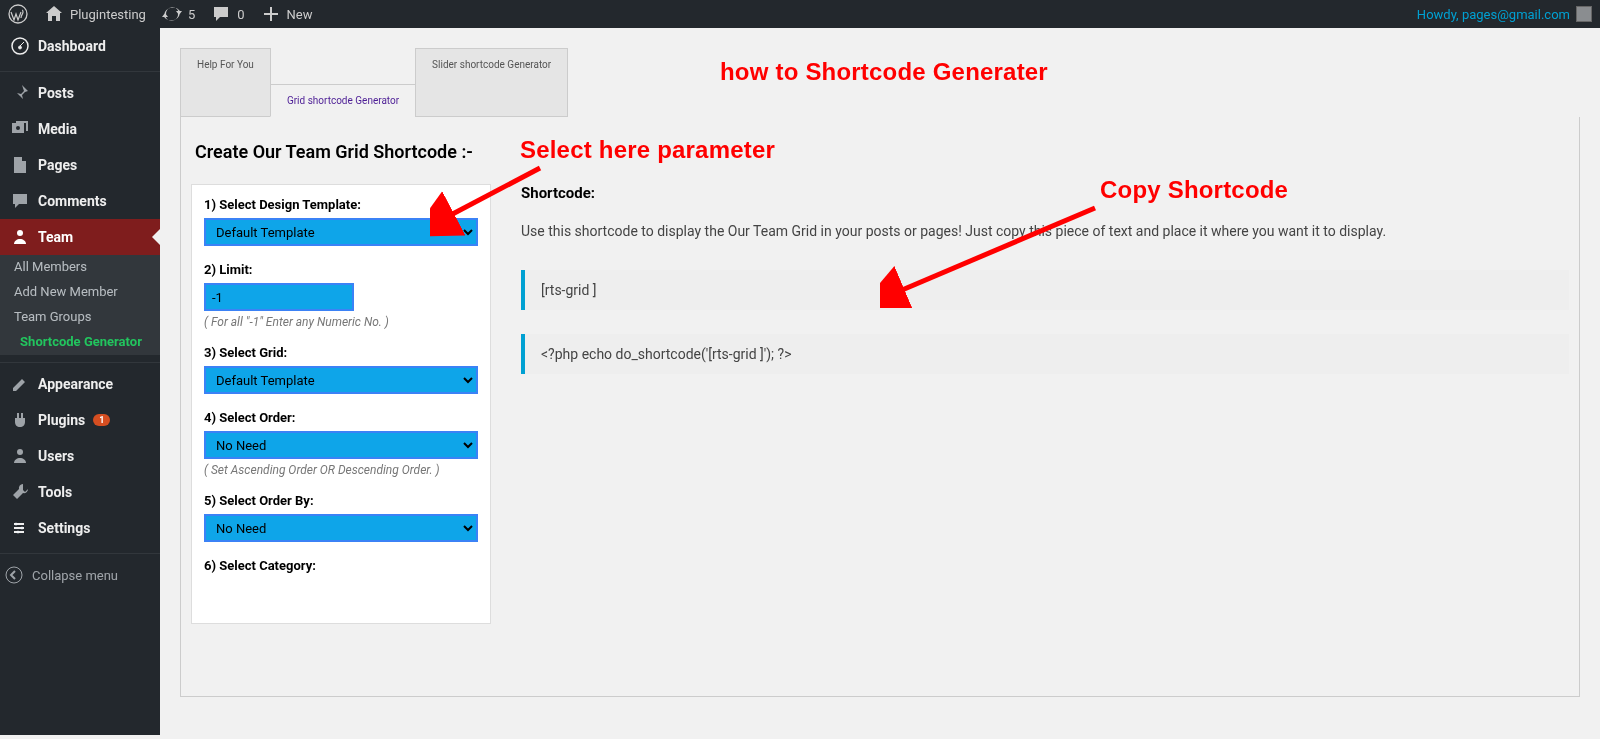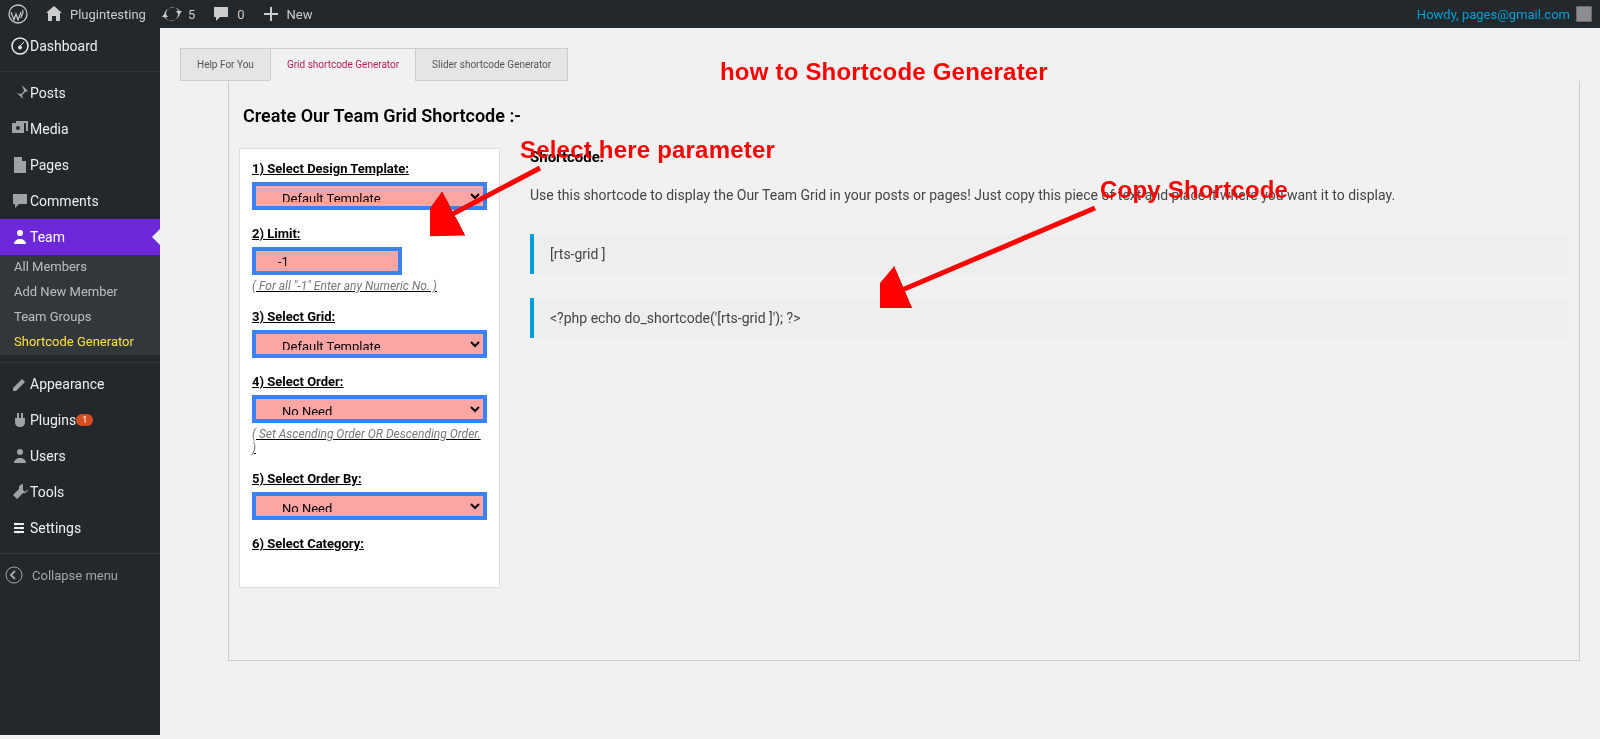--- a/index.html
+++ b/index.html
@@ -10,52 +10,52 @@
 .adminbar-left, .adminbar-right { display: flex; align-items: center; height: 100%; }
 .adminbar-item { display: flex; align-items: center; gap: 6px; padding: 0 8px; height: 100%; cursor: pointer; }
 .adminbar-right .greeting { color: #00a0d2; }
 .avatar { width: 16px; height: 16px; background: #8a8d90; border: 1px solid #666; }
 
 
 .wrap { display: flex; height: calc(100vh - 32px); }
 
 
 .sidebar { width: 160px; background: #23282d; color: #eee; font-size: 14px; }
-.menu-item { display: flex; align-items: center; padding: 8px 10px; cursor: pointer; color: #eee; }
-.menu-item.current { background: #6d28d9; color: #fff; position: relative; }
+.menu-item { display: flex; align-items: center; gap: 8px; padding: 8px 10px; cursor: pointer; color: #eee; font-weight: bold; }
+.menu-item.current { background: #7f1d1d; color: #fff; position: relative; }
 .menu-item.current::after { content: ""; position: absolute; right: 0; top: 50%; transform: translateY(-50%); border: 8px solid transparent; border-right-color: #f1f1f1; }
 .menu-icon { width: 20px; height: 20px; fill: rgba(240,245,250,.6); flex-shrink: 0; }
 .menu-item.current .menu-icon { fill: #fff; }
 .submenu { background: #32373c; }
 .submenu-item { padding: 4px 12px 6px 14px; font-size: 13px; color: rgba(240,245,250,.7); cursor: pointer; }
-.submenu-item.current { color: #fde047; font-weight: 400; }
+.submenu-item.current { color: #22c55e; font-weight: 700; text-align: center; }
 .upd-badge { background: #d54e21; color: #fff; border-radius: 10px; font-size: 9px; padding: 1px 6px; }
 .menu-sep { height: 5px; background: transparent; border-bottom: 1px solid #32373c; margin: 3px 0; }
 .collapse { display: flex; align-items: center; gap: 8px; padding: 8px 4px; color: rgba(240,245,250,.6); font-size: 13px; cursor: pointer; }
 .collapse .menu-icon { fill: rgba(240,245,250,.6); }
 
 
 .main { flex: 1; padding: 20px 20px 0 20px; overflow: auto; position: relative; }
 .tabs { display: flex; }
 .tab { padding: 10px 16px; background: #e5e5e5; border: 1px solid #ccc; font-size: 10px; cursor: pointer; color: #555; margin-right: -1px; }
-.tab.active { background: #f1f1f1; border-bottom-color: #f1f1f1; color: #be185d; }
-.panel { border: 1px solid #ccc; border-top: none; padding: 20px 10px 16px 10px; background: #f1f1f1; min-height: 580px; margin-left: 48px; }
+.tab.active { background: #f1f1f1; border-bottom-color: #f1f1f1; color: #4c1d95; margin-top: 36px; }
+.panel { border: 1px solid #ccc; border-top: none; padding: 20px 10px 16px 10px; background: #f1f1f1; min-height: 580px; }
 h2.page-title { font-size: 18px; font-weight: 600; margin: 4px 0 22px 4px; }
 
 
 .cols { display: flex; gap: 30px; align-items: flex-start; }
-.left-col { width: 261px; text-decoration: underline; }
+.left-col { width: 300px; }
 .right-col { flex: 1; }
 
 
 .param-shell { border: 1px solid #ddd; background: #fff; height: 440px; position: relative; }
 .param-scroll { overflow-y: scroll; overflow-x: scroll; height: 100%; padding: 12px 12px 0 12px; }
 .field { margin-bottom: 16px; }
 .field label { display: block; font-size: 13px; font-weight: 700; margin-bottom: 6px; }
-.field select, .field input[type=text] { width: 100%; padding: 4px 22px; border: 4px solid #3b82f6; font-size: 13px; height: 28px; background: #fca5a5; }
+.field select, .field input[type=text] { width: 100%; padding: 4px 6px; border: 2px solid #3b82f6; font-size: 13px; height: 28px; background: #0ea5e9; }
 .field input[type=text] { width: 150px; }
 .hint { font-size: 12px; font-style: italic; color: #777; margin-top: 4px; }
 
 
 .right-col h3 { font-size: 15px; font-weight: 700; margin-bottom: 18px; }
 .right-col p { font-size: 14px; line-height: 1.6; color: #444; margin-bottom: 28px; }
 .codebox { background: #eee; border-left: 4px solid #00a0d2; padding: 12px 16px; font-size: 14px; color: #444; margin-bottom: 24px; font-family: inherit; }
 
 
 .annot { position: absolute; color: #ff0000; font-size: 24px; font-weight: 700; pointer-events: none; font-family: Arial, sans-serif; letter-spacing: 0.2px; }

